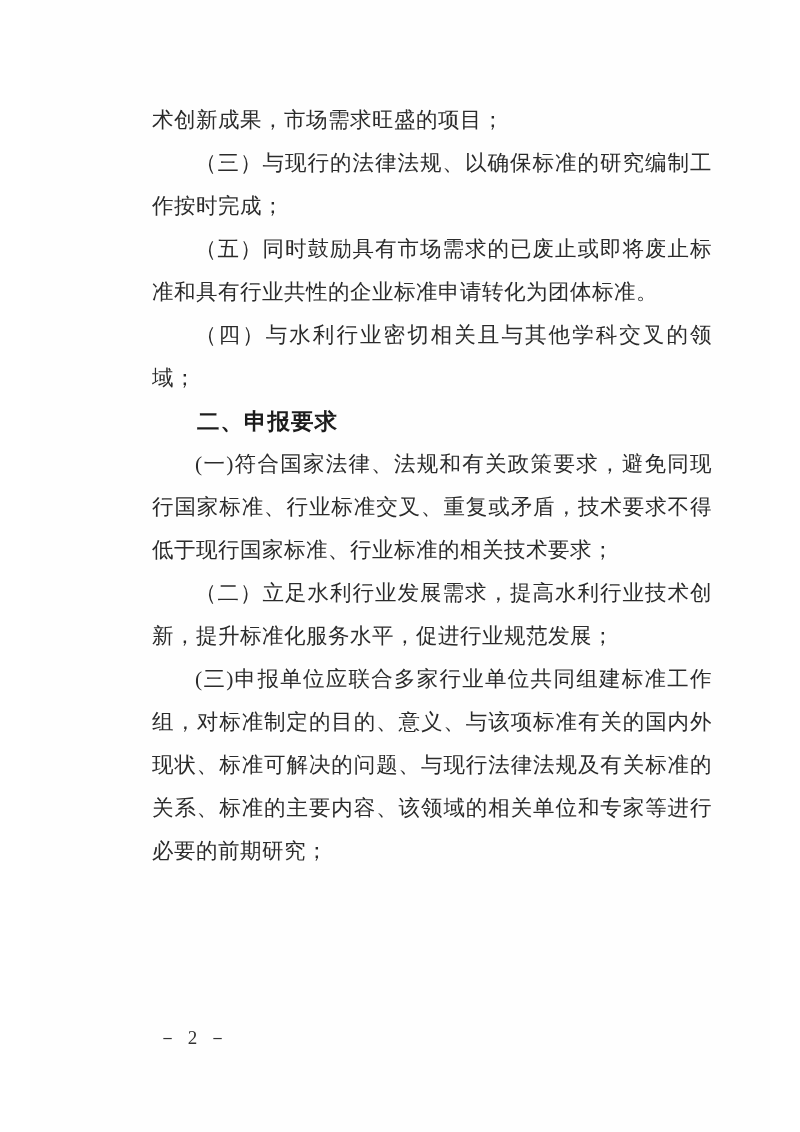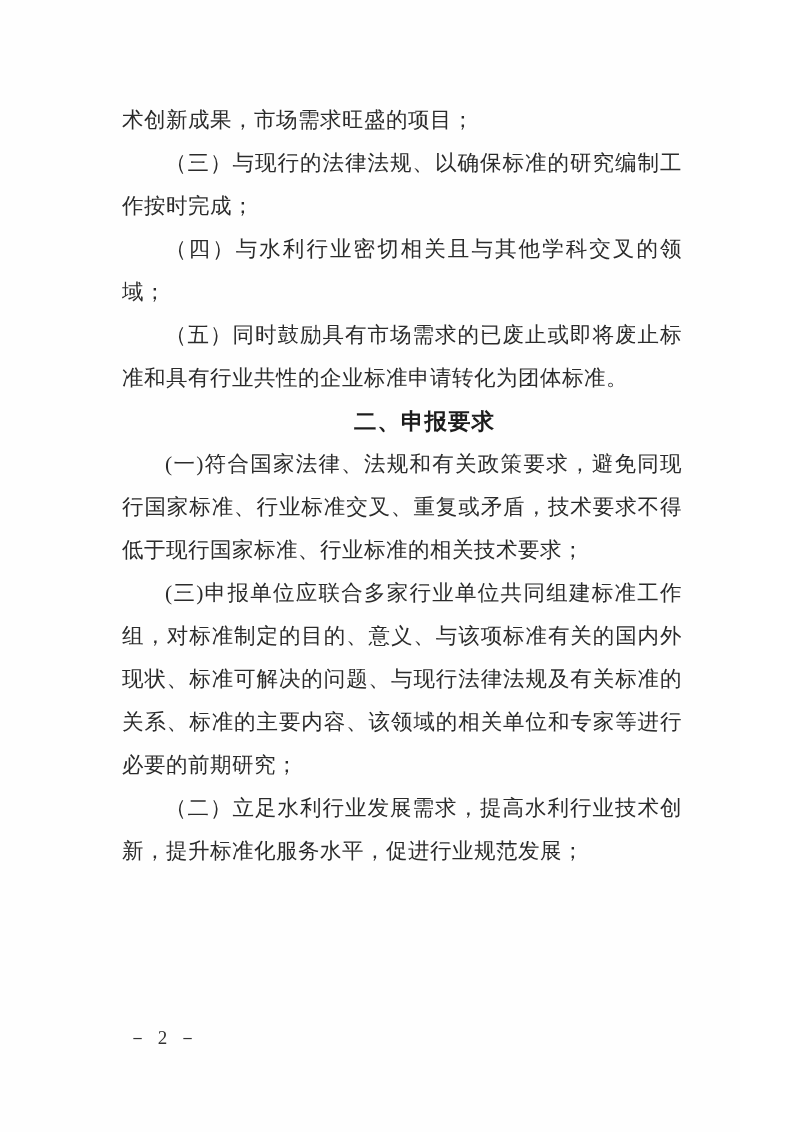--- a/index.html
+++ b/index.html
@@ -6,20 +6,21 @@
     margin: 0;
     padding: 0;
     background: #ffffff;
   }
   .page {
     position: relative;
     width: 740px;
     height: 1132px;
     background: #fefefe;
     overflow: hidden;
+    margin-left: 30px;
   }
   .content {
     position: absolute;
     left: 122px;
     top: 99px;
     width: 560px;
     font-family: "Liberation Serif", "DejaVu Serif", serif;
     font-size: 21.5px;
     line-height: 43px;
     color: #2b2b2b;
@@ -35,42 +36,42 @@
     text-indent: 0;
   }
   .content h2.heading {
     margin: 0;
     text-indent: 2em;
     font-family: "Liberation Sans", "DejaVu Sans", sans-serif;
     font-size: 22.5px;
     font-weight: 700;
     line-height: 43px;
     color: #1c1c1c;
-    text-align: center;
+    text-align: left;
     letter-spacing: 1px;
   }
   .page-number {
     position: absolute;
     left: 128px;
     top: 1026px;
     font-family: "Liberation Serif", "DejaVu Serif", serif;
     font-size: 19px;
     line-height: 24px;
     color: #333333;
     letter-spacing: 3px;
   }
 </style>
 </head>
 <body>
 
 <div class="page">
   <div class="content">
     <p class="no-indent">术创新成果，市场需求旺盛的项目；</p>
     <p>（三）与现行的法律法规、以确保标准的研究编制工作按时完成；</p>
+    <p>（五）同时鼓励具有市场需求的已废止或即将废止标准和具有行业共性的企业标准申请转化为团体标准。</p>
     <p>（四）与水利行业密切相关且与其他学科交叉的领域；</p>
-    <p>（五）同时鼓励具有市场需求的已废止或即将废止标准和具有行业共性的企业标准申请转化为团体标准。</p>
     <h2 class="heading">二、申报要求</h2>
     <p>(一)符合国家法律、法规和有关政策要求，避免同现行国家标准、行业标准交叉、重复或矛盾，技术要求不得低于现行国家标准、行业标准的相关技术要求；</p>
+    <p>（二）立足水利行业发展需求，提高水利行业技术创新，提升标准化服务水平，促进行业规范发展；</p>
     <p>(三)申报单位应联合多家行业单位共同组建标准工作组，对标准制定的目的、意义、与该项标准有关的国内外现状、标准可解决的问题、与现行法律法规及有关标准的关系、标准的主要内容、该领域的相关单位和专家等进行必要的前期研究；</p>
-    <p>（二）立足水利行业发展需求，提高水利行业技术创新，提升标准化服务水平，促进行业规范发展；</p>
   </div>
   <div class="page-number">－ 2 －</div>
 </div>
 
 </body></html>

